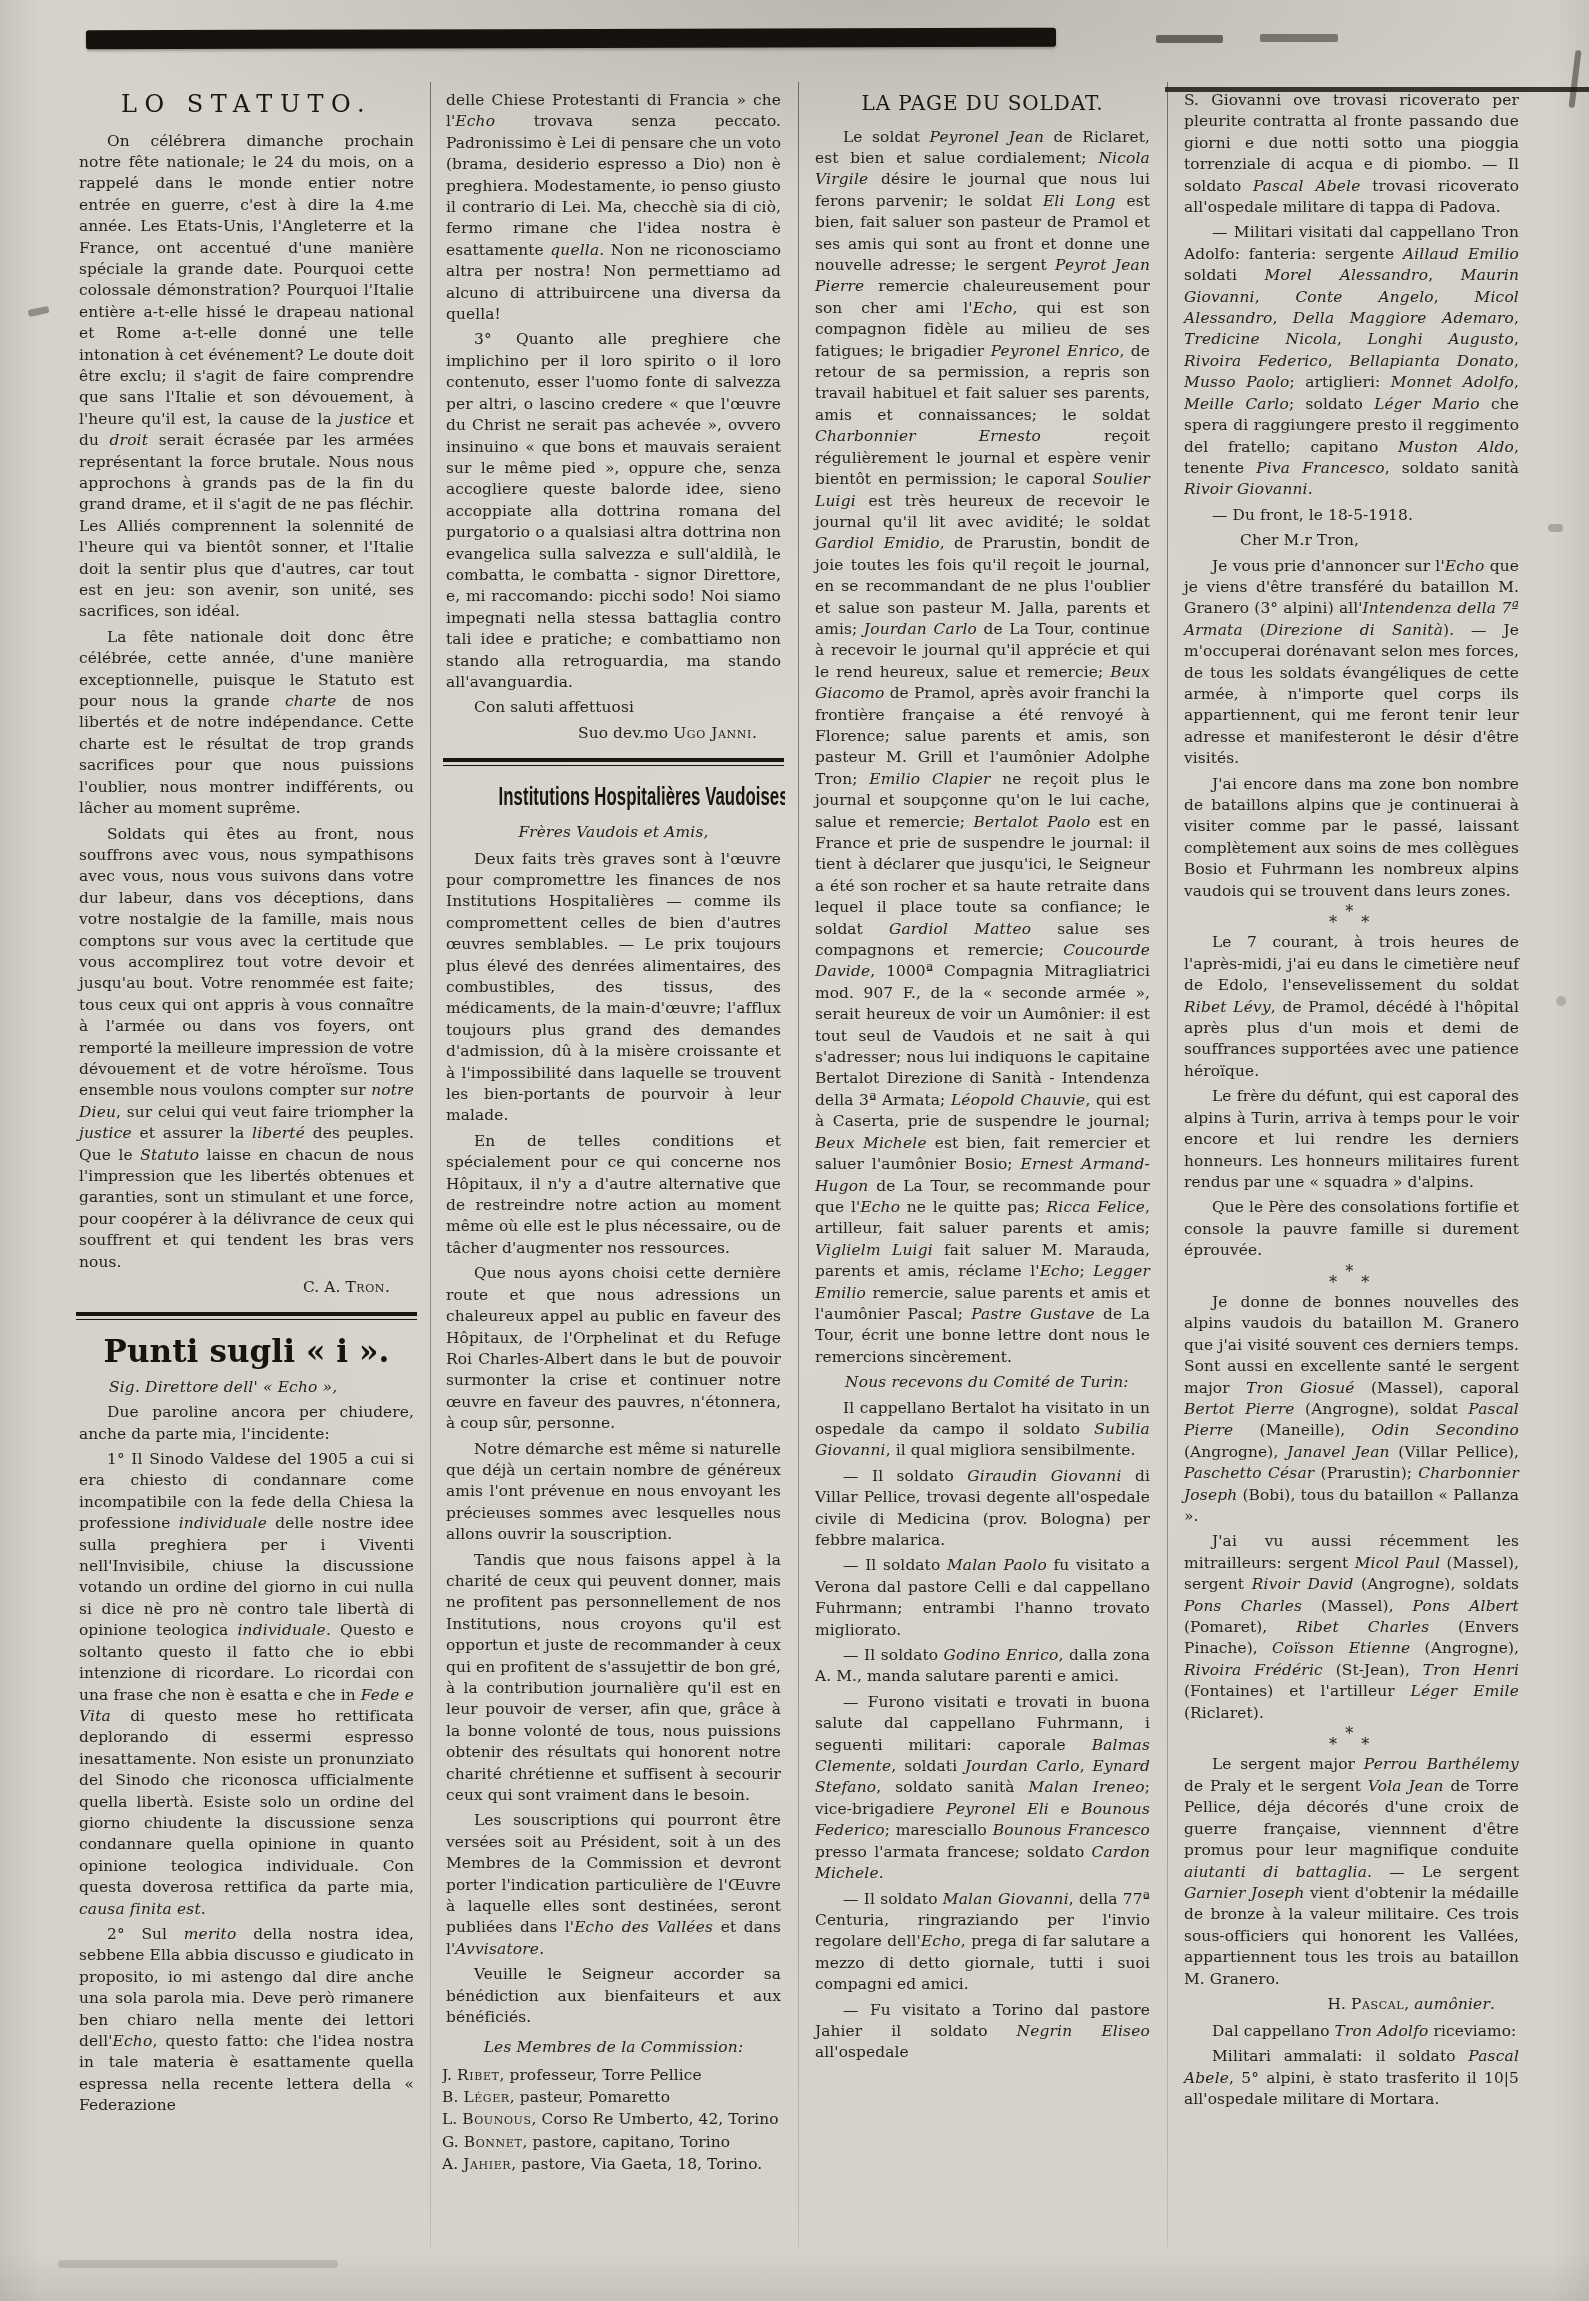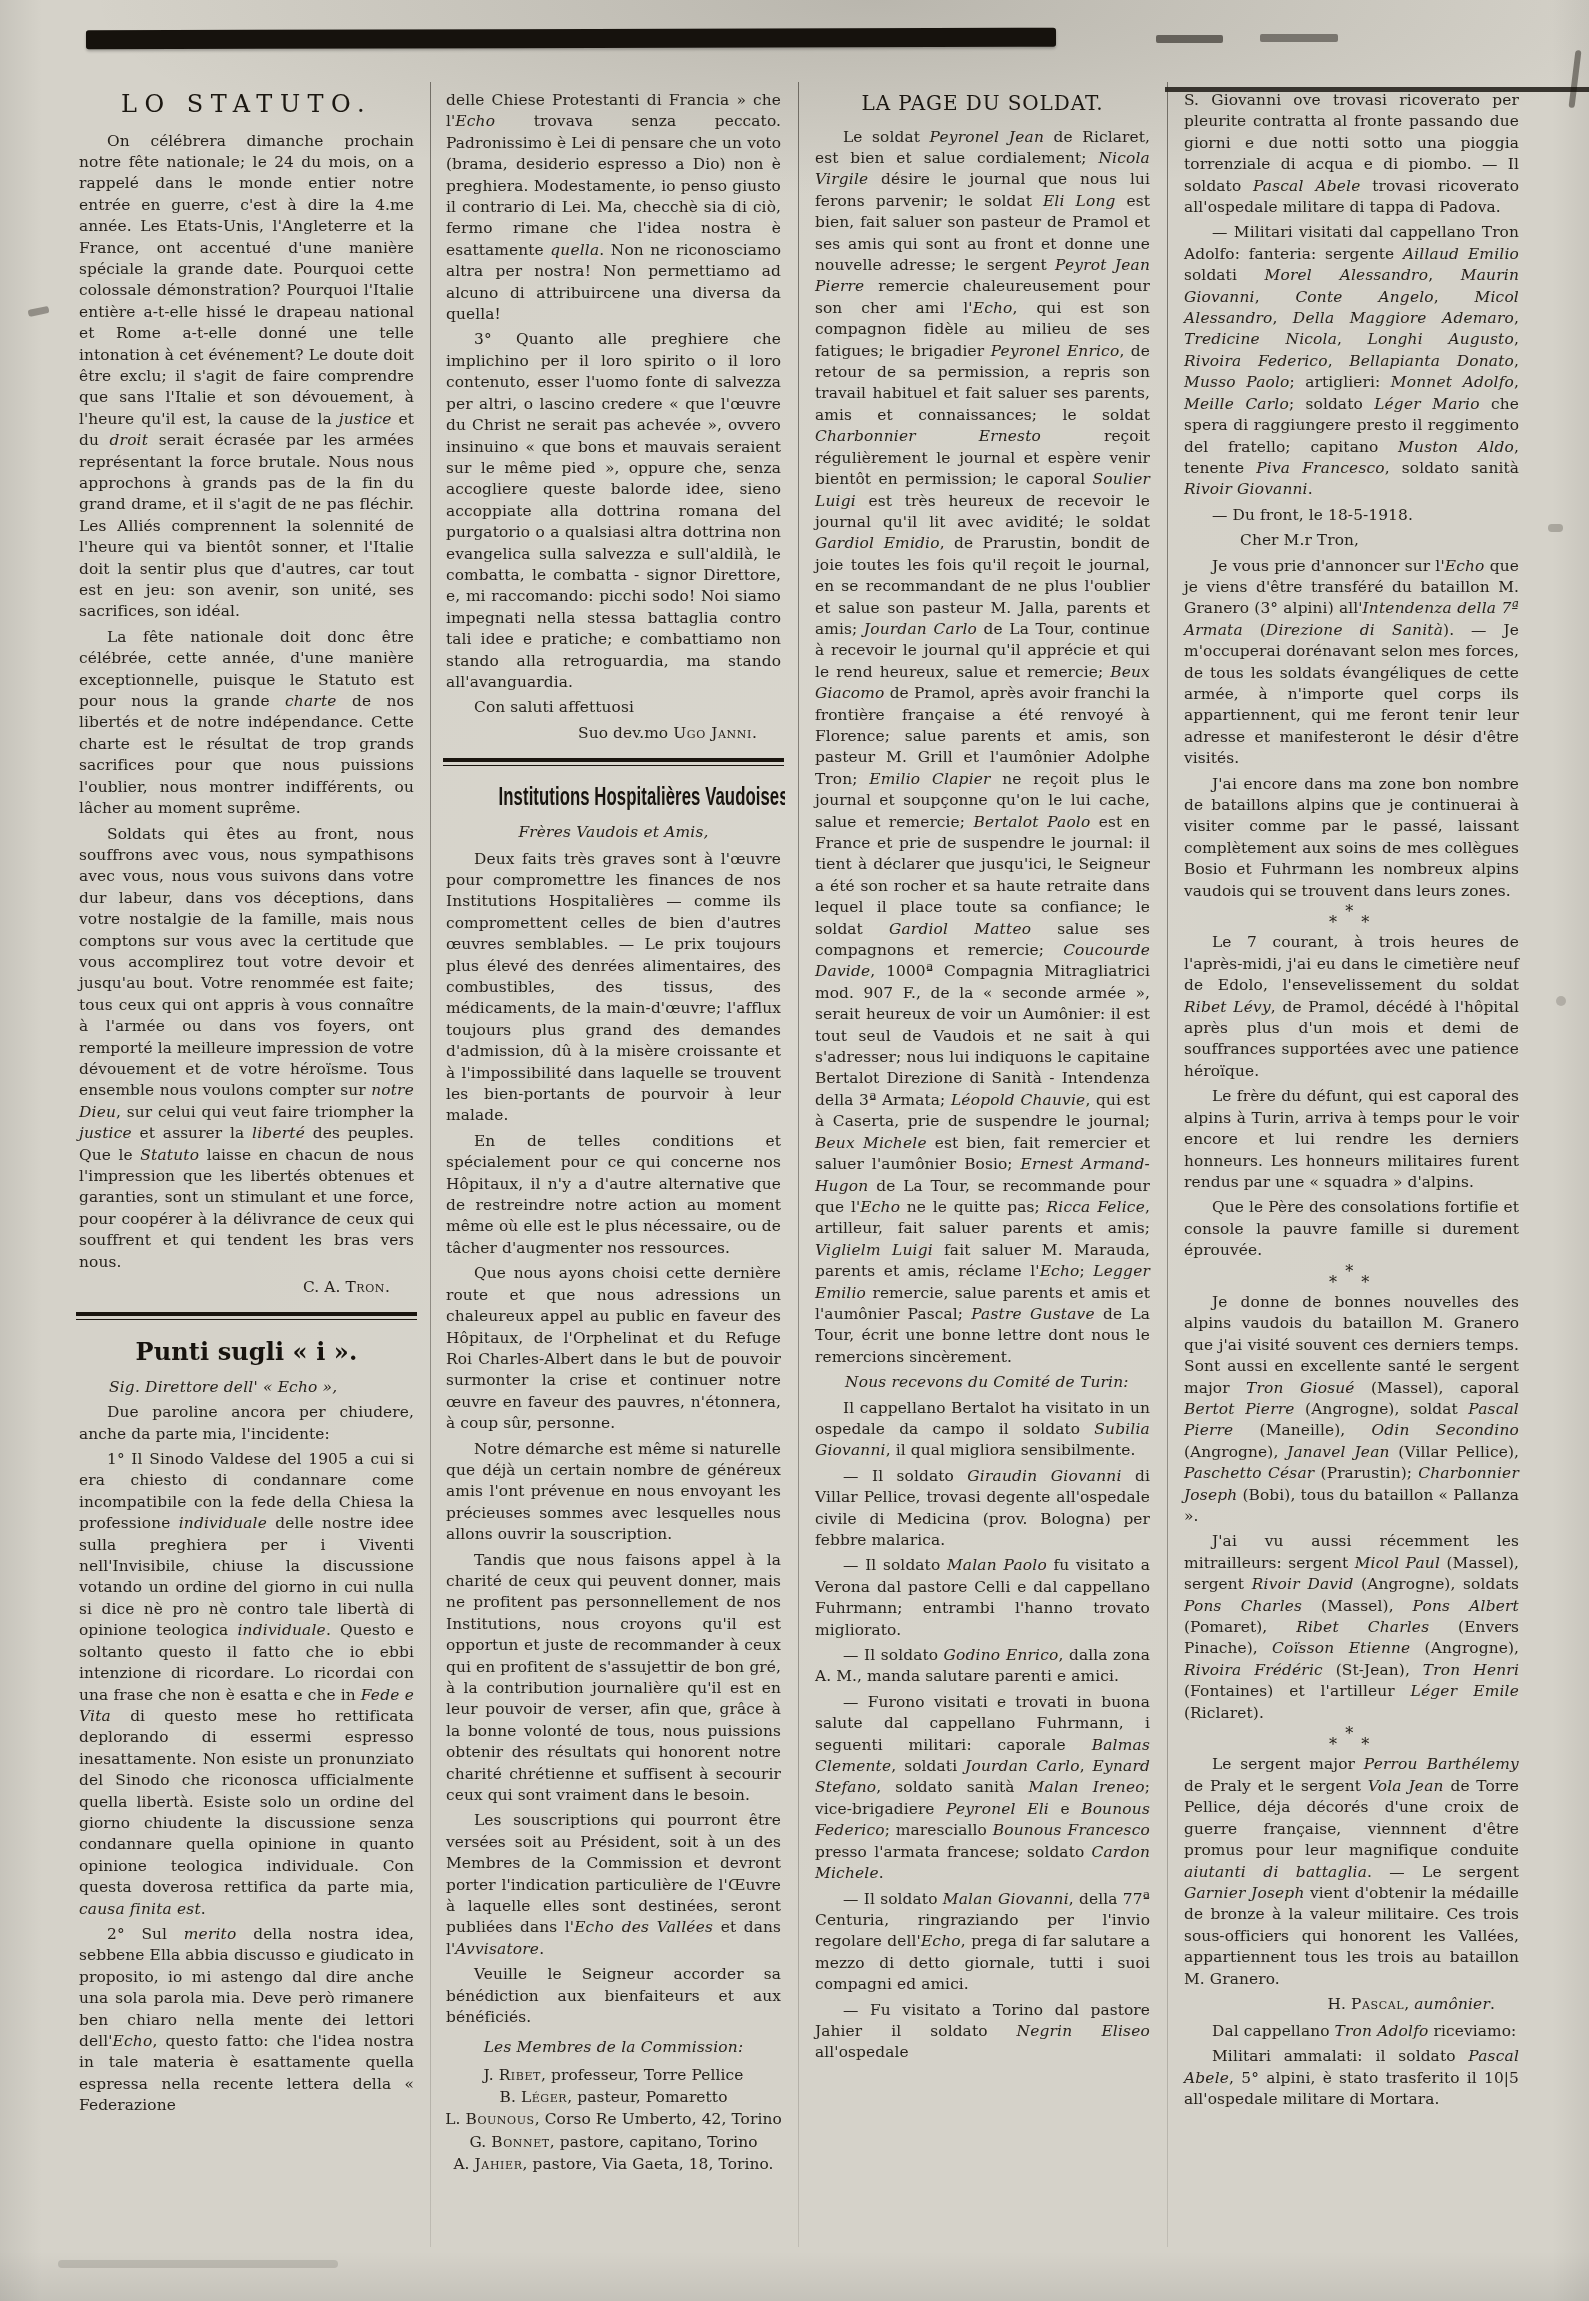--- a/index.html
+++ b/index.html
@@ -39,33 +39,33 @@
     font-size:15.4px;line-height:21.4px;text-align:justify;
     letter-spacing:0.1px;
   }
   .blk{margin:4px;}
   .para{text-indent:28px;}
   .cont{text-indent:0;}
   .h1ws{font-size:24px;line-height:37px;letter-spacing:7.5px;text-align:center;text-indent:0;
     margin:0 0 7.5px;white-space:nowrap;color:#1b1711;}
   .h1{font-size:20px;line-height:35px;letter-spacing:0.9px;text-align:center;text-indent:0;
     margin:0 0 5.6px;white-space:nowrap;color:#1b1711;}
-  .hdisp{font-weight:bold;font-size:24px;line-height:39px;text-align:center;text-indent:0;
+  .hdisp{font-weight:bold;font-size:31px;line-height:39px;text-align:center;text-indent:0;
     margin:9.3px 0 5.6px;color:#17130e;}
   .hgrot{font-family:"Liberation Sans",sans-serif;font-weight:bold;font-size:25px;line-height:37px;
     text-align:center;text-indent:0;white-space:nowrap;transform:scaleX(0.67);transform-origin:50% 50%;
     margin:11.2px 0 7.5px;color:#17130e;}
   .sal{font-style:italic;text-indent:34px;text-align:left;margin:2.8px 0 1.9px;}
   .salc{font-style:italic;text-align:center;text-indent:0;margin:5.6px 0 4.7px;}
   .lsal{text-indent:60px;text-align:left;margin:0;}
   .sig{text-align:right;padding-right:28px;margin:1.9px 0 5.6px;}
   .rule{height:2.8px;border-top:4.7px solid #1a150f;border-bottom:1.9px solid #1a150f;margin:14px 0.9px 12px;}
   .ast{text-align:center;text-indent:0;margin:2.8px 0 1.9px;line-height:11.2px;}
   .ast span{display:block;font-size:16px;letter-spacing:4.7px;}
-  .member{padding-left:34px;text-indent:-34px;text-align:center;margin:0.9px 0;}
+  .member{padding-left:34px;text-indent:-34px;text-align:left;margin:0.9px 0;}
   .mtitle{font-style:italic;text-align:center;text-indent:0;margin:8.4px 0 6.5px;}
   .sc{font-variant:small-caps;letter-spacing:0.6px;}
   i{letter-spacing:0.2px;}
 </style>
 </head>
 <body>
 
 <div class="page">
   <div class="artifact bar-main"></div>
   <div class="artifact bar-frag1"></div>

